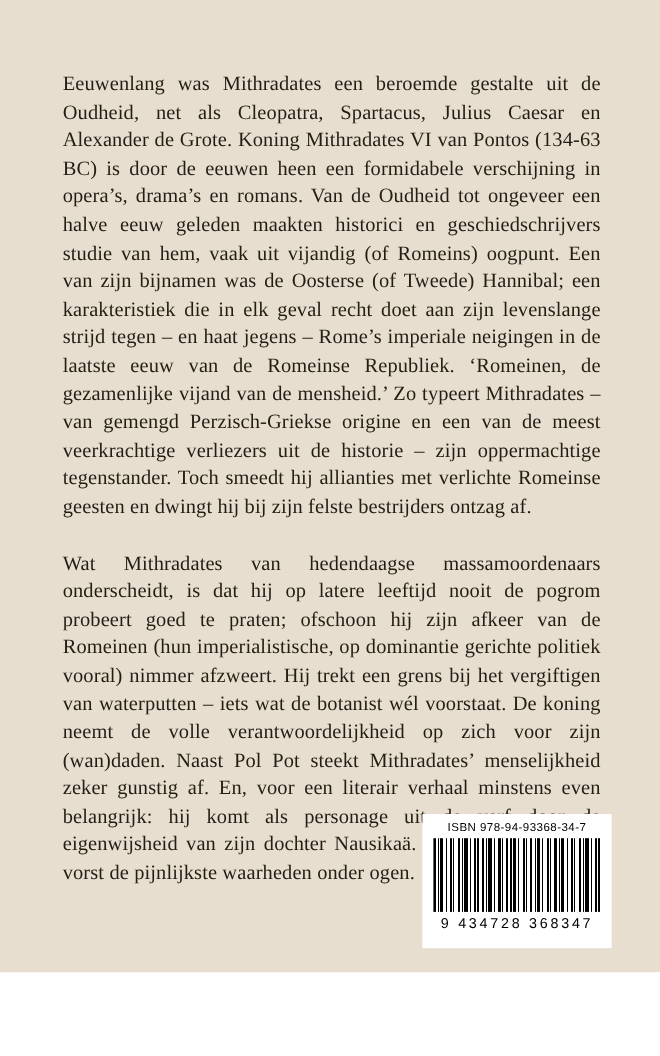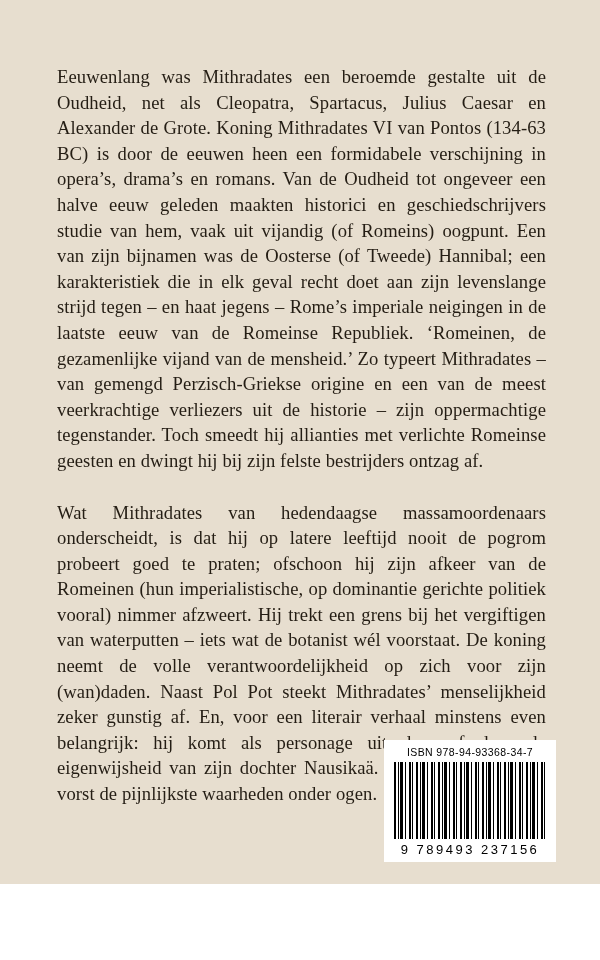--- a/index.html
+++ b/index.html
@@ -32,21 +32,21 @@
     -webkit-hyphens: auto;
   }
   .barcode-box {
     position: absolute;
     right: 44px;
     bottom: 22px;
     width: 172px;
     height: 122px;
     background: #ffffff;
     box-sizing: border-box;
-    padding: 6px 8px 5px 8px;
+    padding: 6px 8px 15px 8px;
     display: flex;
     flex-direction: column;
     align-items: center;
   }
   .isbn-label {
     font-family: "Liberation Sans", "DejaVu Sans", sans-serif;
     font-size: 10.5px;
     letter-spacing: 0.4px;
     color: #000000;
     white-space: nowrap;
@@ -83,16 +83,16 @@
 <div class="cover">
 
   <div class="blurb">
     <p>Eeuwenlang was Mithradates een beroemde gestalte uit de Oudheid, net als Cleopatra, Spartacus, Julius Caesar en Alexander de Grote. Koning Mithradates VI van Pontos (134-63 BC) is door de eeuwen heen een formidabele verschijning in opera’s, drama’s en romans. Van de Oudheid tot ongeveer een halve eeuw geleden maakten historici en geschiedschrijvers studie van hem, vaak uit vijandig (of Romeins) oogpunt. Een van zijn bijnamen was de Oosterse (of Tweede) Hannibal; een karakteristiek die in elk geval recht doet aan zijn levenslange strijd tegen – en haat jegens – Rome’s imperiale neigingen in de laatste eeuw van de Romeinse Republiek. ‘Romeinen, de gezamenlijke vijand van de mensheid.’ Zo typeert Mithradates – van gemengd Perzisch-Griekse origine en een van de meest veerkrachtige verliezers uit de historie – zijn oppermachtige tegenstander. Toch smeedt hij allianties met verlichte Romeinse geesten en dwingt hij bij zijn felste bestrijders ontzag af.</p>
     <p>Wat Mithradates van hedendaagse massamoordenaars onderscheidt, is dat hij op latere leeftijd nooit de pogrom probeert goed te praten; ofschoon hij zijn afkeer van de Romeinen (hun imperialistische, op dominantie gerichte politiek vooral) nimmer afzweert. Hij trekt een grens bij het vergiftigen van waterputten – iets wat de botanist wél voorstaat. De koning neemt de volle verantwoordelijkheid op zich voor zijn (wan)daden. Naast Pol Pot steekt Mithradates’ menselijkheid zeker gunstig af. En, voor een literair verhaal minstens even belangrijk: hij komt als personage uit de verf door de eigenwijsheid van zijn dochter Nausikaä. Dankzij haar ziet de vorst de pijnlijkste waarheden onder ogen.</p>
   </div>
 
   <div class="barcode-box">
     <div class="isbn-label">ISBN 978-94-93368-34-7</div>
     <div class="barcode-bars"></div>
-    <div class="barcode-number">9 789493 237156</div>
+    <div class="barcode-number">9 434728 368347</div>
   </div>
 
 </div>
 
 </body></html>

